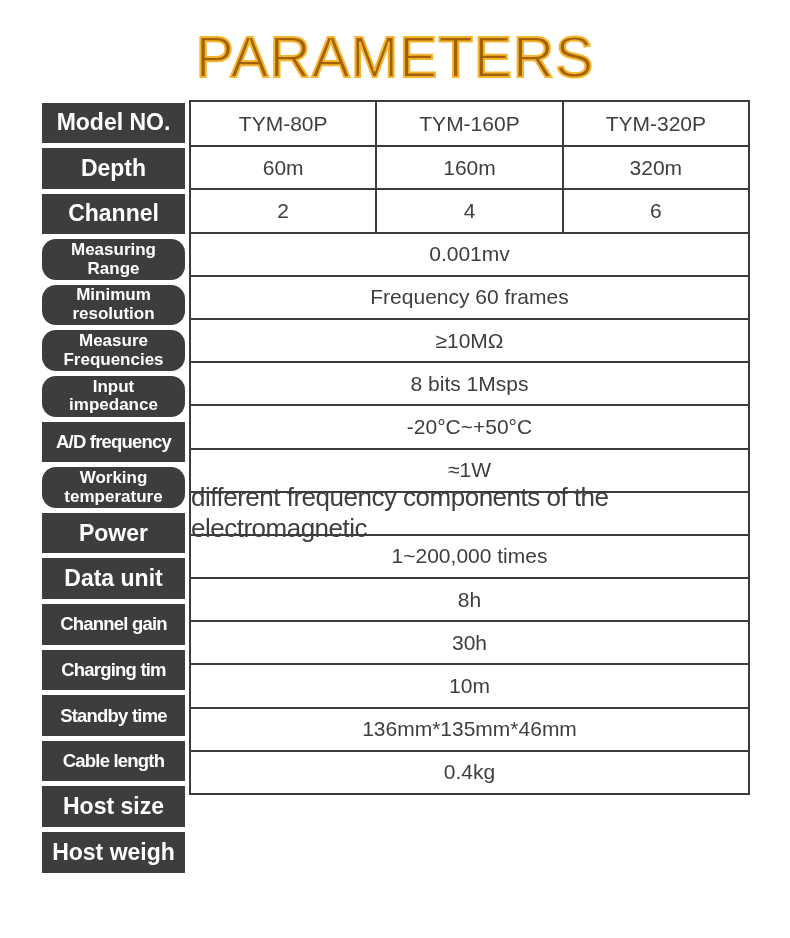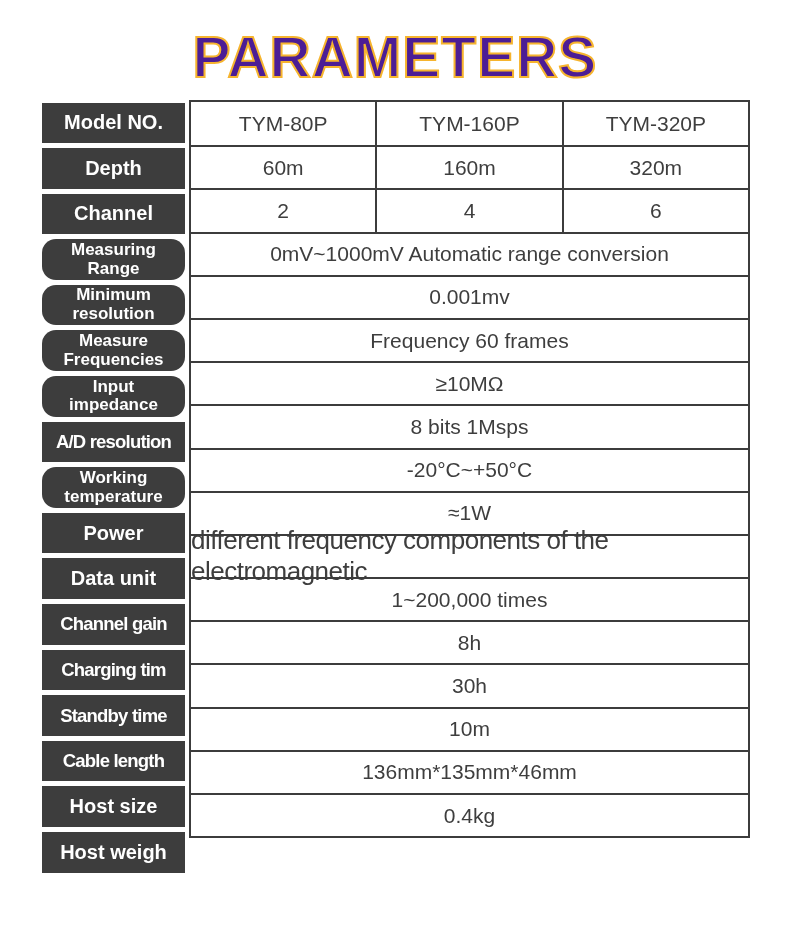--- a/index.html
+++ b/index.html
@@ -12,23 +12,23 @@
 
   
   .title-wrap{
     text-align:center;
     padding-top:26px;
     height:100px;
     box-sizing:border-box;
   }
   .title{
     display:inline-block;
-    color:#4c1d95;
+    color:#a16207;
     font-size:57px;
-    font-weight:bold;
+    font-weight:normal;
     letter-spacing:1px;
     -webkit-text-stroke:2px #F6B42E;
     line-height:1.1;
   }
 
   
   :root{--rh:45.6px;--bd:#3c3c3c;}
   .spec-table{
     display:flex;
     margin-left:42px;
@@ -40,21 +40,21 @@
     flex:none;
     display:flex;
     flex-direction:column;
   }
   .label-box{
     height:calc(var(--rh) - 5px);
     margin:2.5px 0;
     background:#3D3D3D;
     color:#ffffff;
     font-weight:bold;
-    font-size:20px;
+    font-size:23px;
     display:flex;
     align-items:center;
     justify-content:center;
     text-align:center;
     white-space:pre-line;
   }
   .label-box.two-line{
     font-size:17px;
     line-height:1.1;
     border-radius:14px;
@@ -111,21 +111,21 @@
         <div class="label-box">Depth</div>
         <div class="label-box">Channel</div>
         <div class="label-box two-line">Measuring
 Range</div>
         <div class="label-box two-line">Minimum
 resolution</div>
         <div class="label-box two-line">Measure
 Frequencies</div>
         <div class="label-box two-line">Input
 impedance</div>
-        <div class="label-box condensed">A/D resolution</div>
+        <div class="label-box condensed">A/D frequency</div>
         <div class="label-box two-line">Working
 temperature</div>
         <div class="label-box">Power</div>
         <div class="label-box">Data unit</div>
         <div class="label-box condensed">Channel gain</div>
         <div class="label-box condensed">Charging tim</div>
         <div class="label-box condensed">Standby time</div>
         <div class="label-box condensed">Cable length</div>
         <div class="label-box">Host size</div>
         <div class="label-box">Host weigh</div>
@@ -138,23 +138,20 @@
         </div>
         <div class="vrow">
           <div class="vcell">60m</div>
           <div class="vcell">160m</div>
           <div class="vcell">320m</div>
         </div>
         <div class="vrow">
           <div class="vcell">2</div>
           <div class="vcell">4</div>
           <div class="vcell">6</div>
-        </div>
-        <div class="vrow">
-          <span>0mV~1000mV Automatic range conversion</span>
         </div>
         <div class="vrow">
           <span>0.001mv</span>
         </div>
         <div class="vrow">
           <span>Frequency 60 frames</span>
         </div>
         <div class="vrow">
           <span>≥10MΩ</span>
         </div>

